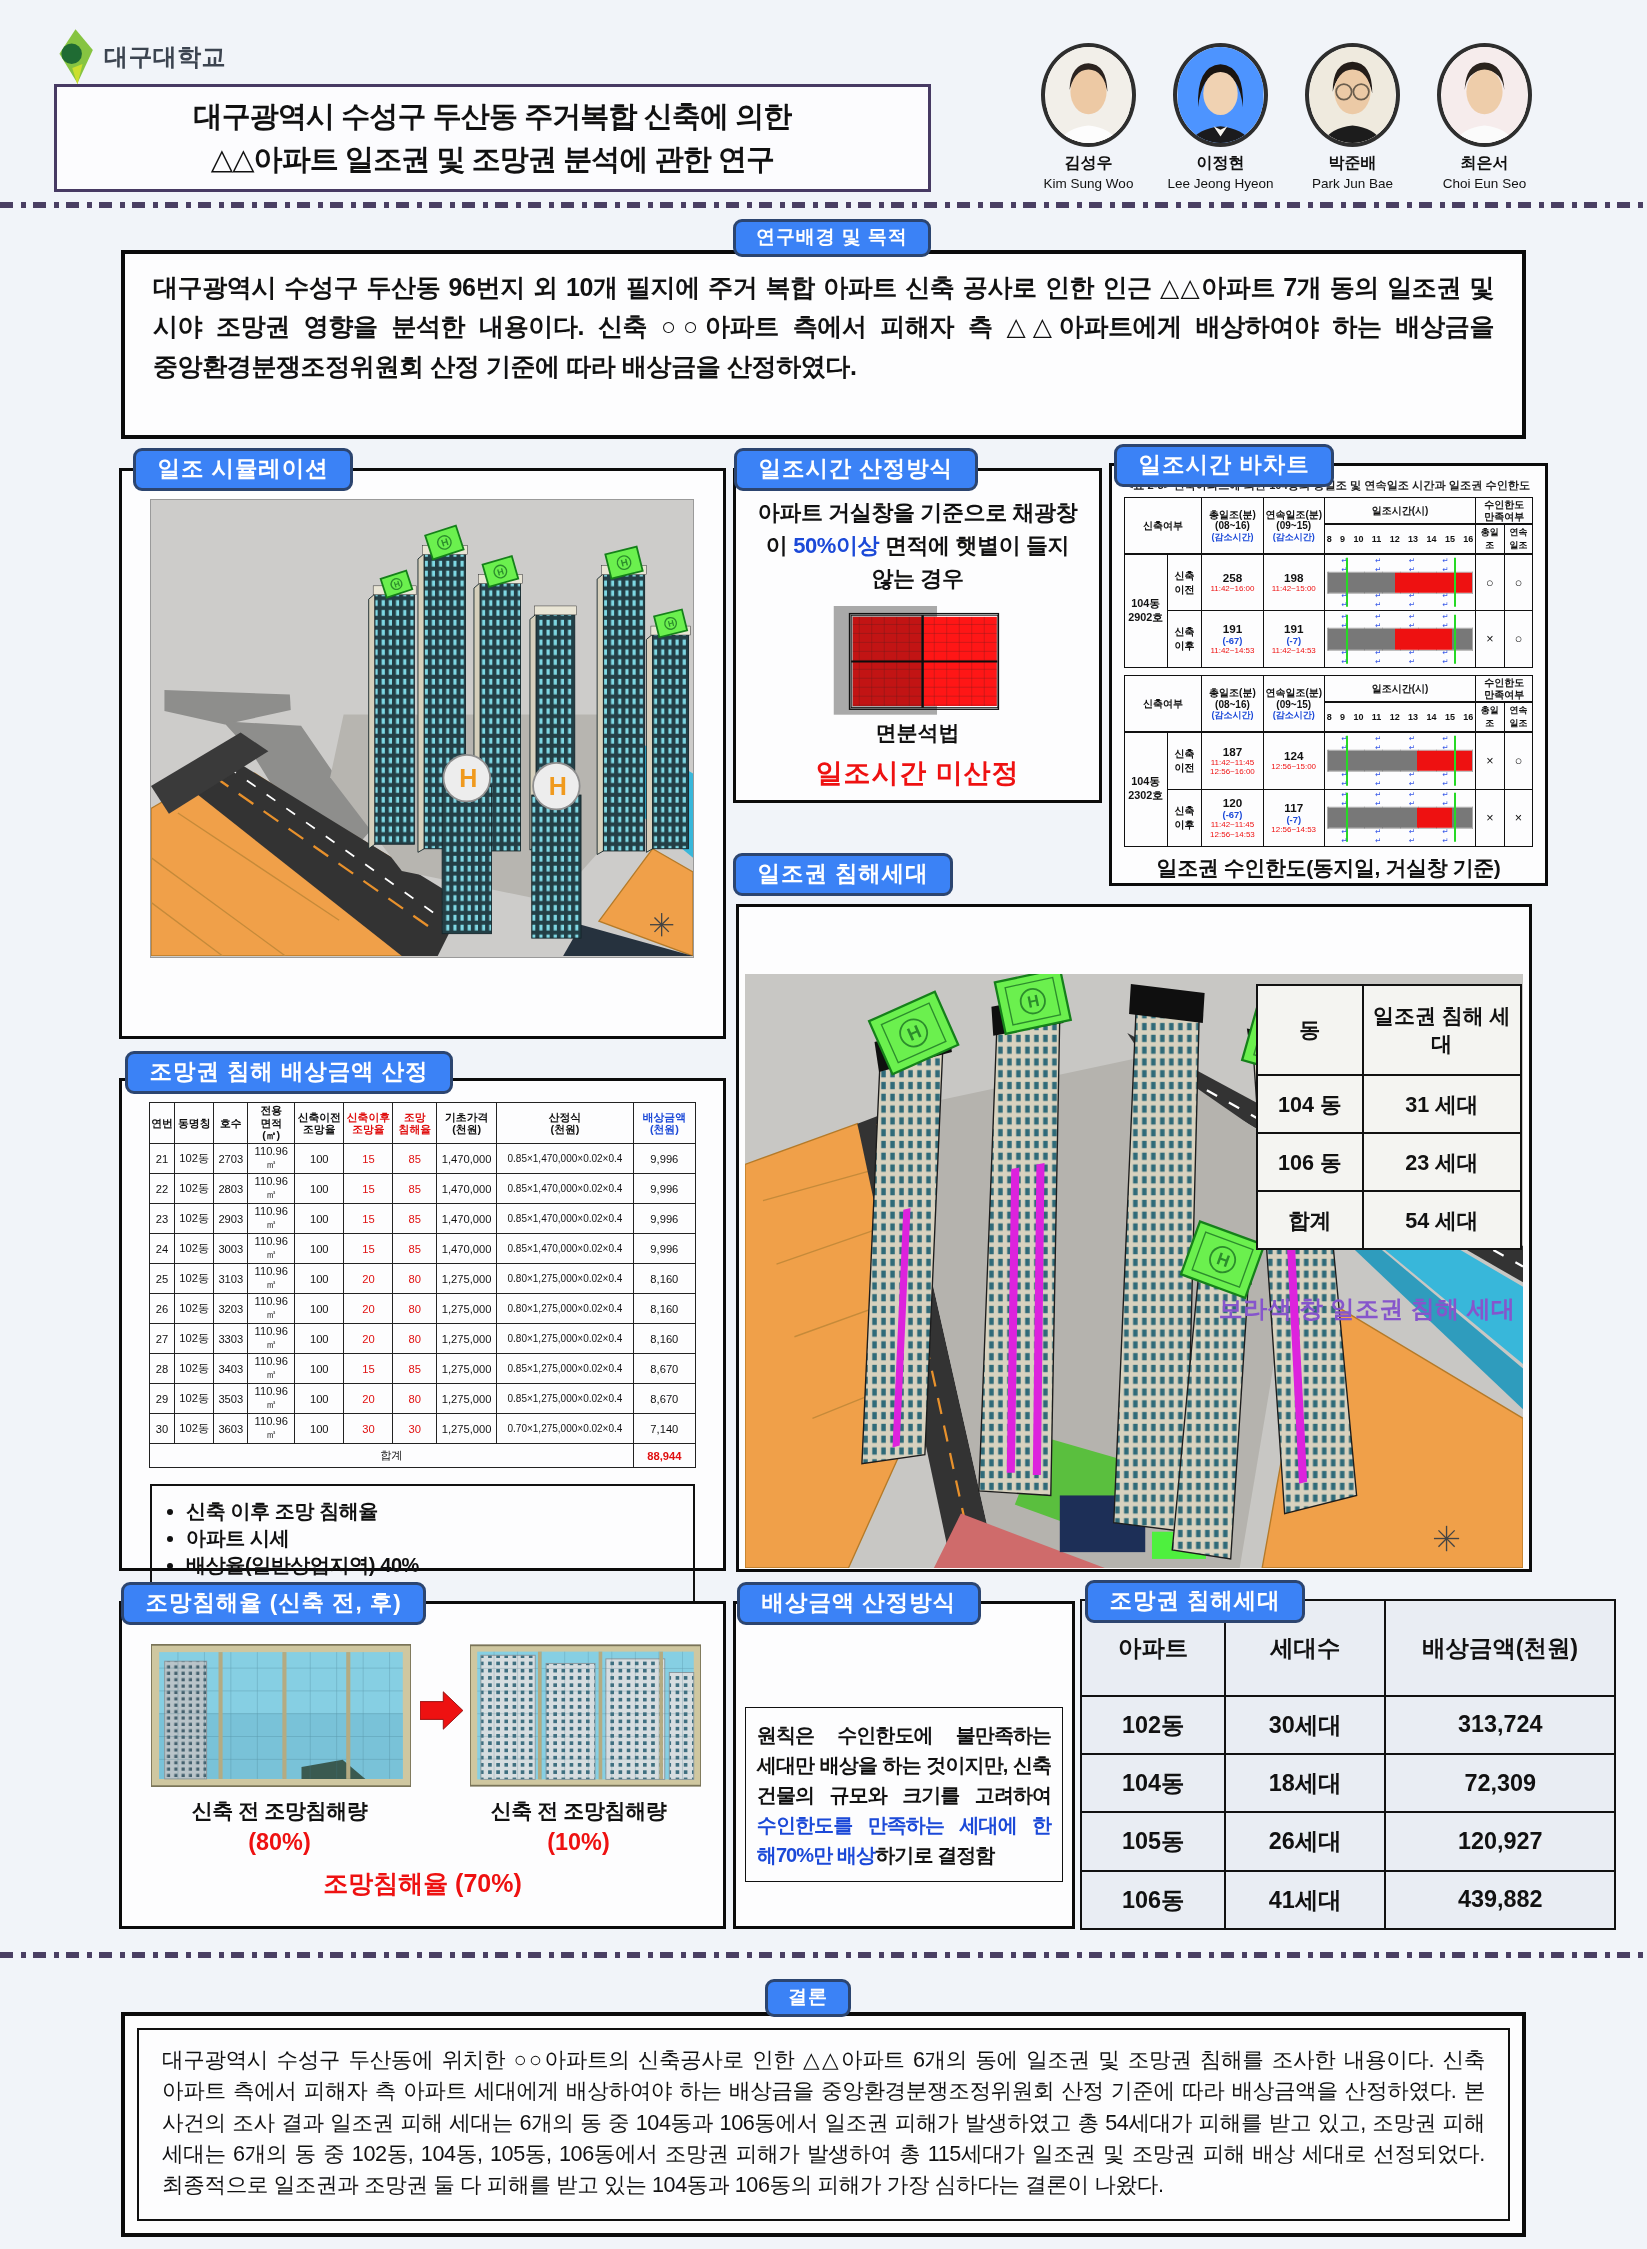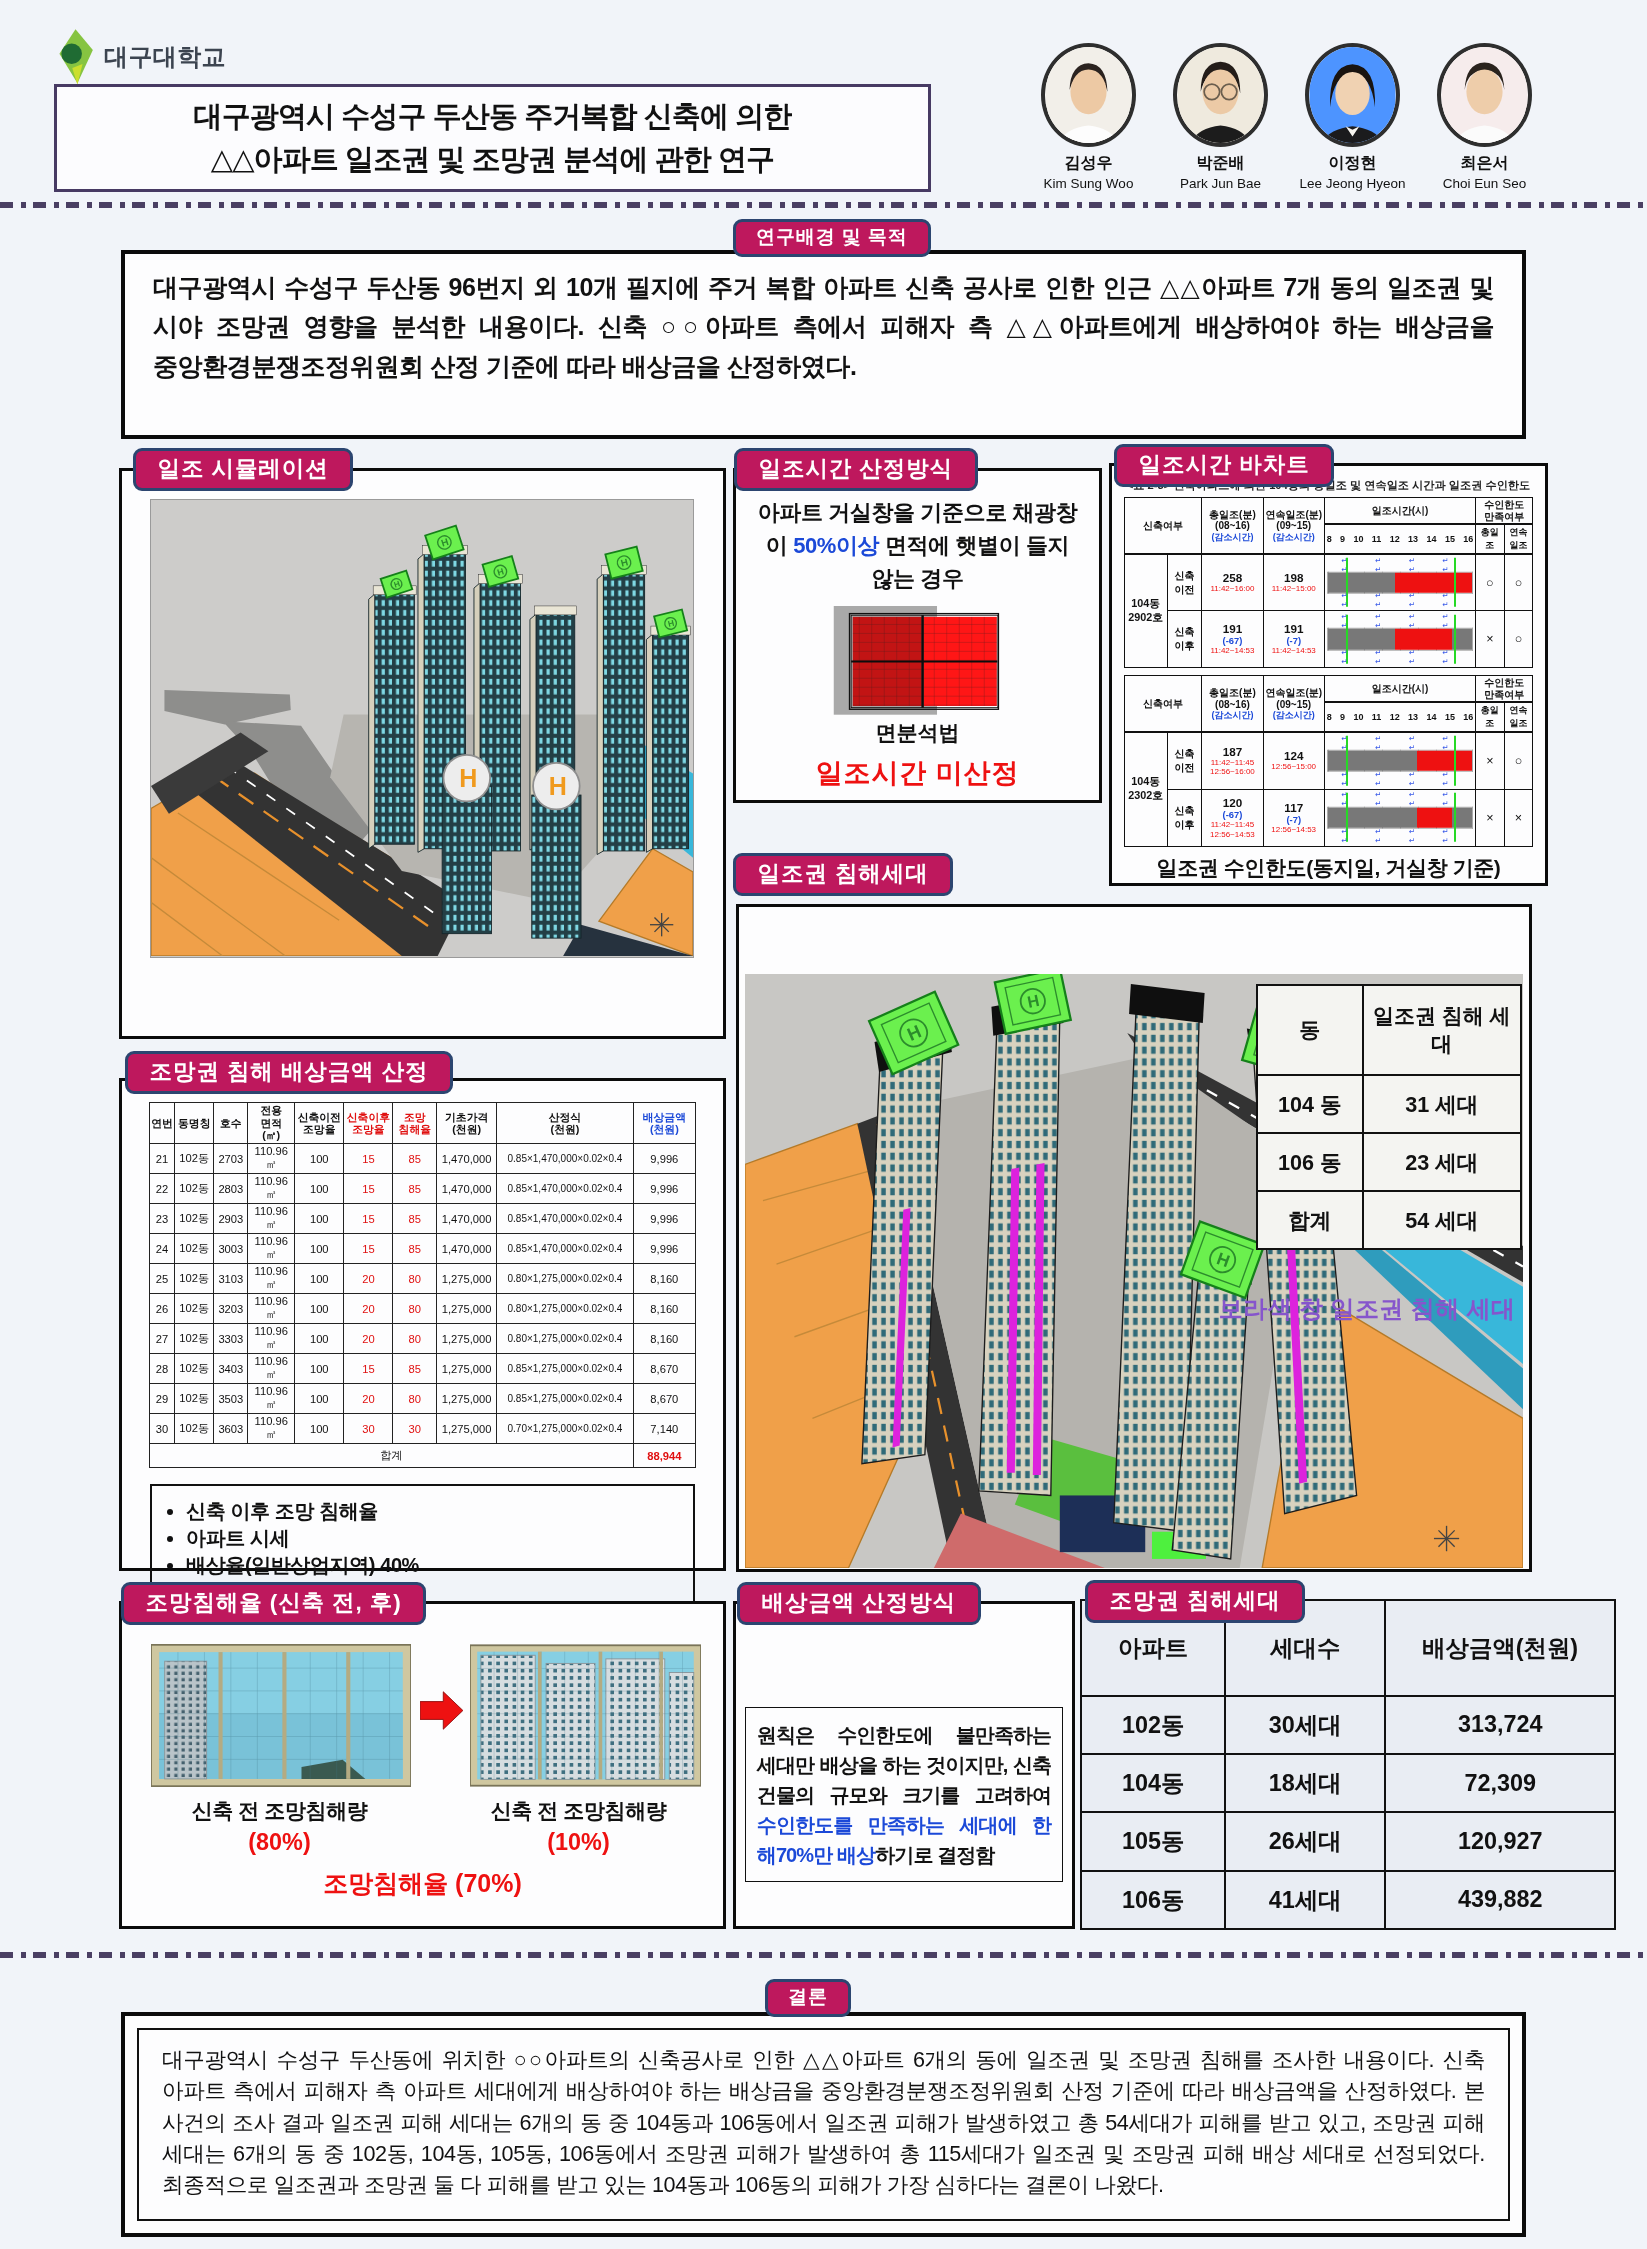--- a/index.html
+++ b/index.html
@@ -3,21 +3,21 @@
 <meta charset="utf-8">
 <style>
   html,body{margin:0;padding:0;background:#eef2f8;}
   *{box-sizing:border-box;}
   body{font-family:"Liberation Sans","DejaVu Sans",sans-serif;color:#111;}
   #poster{position:relative;width:1648px;height:2332px;background:#f1f4f9;overflow:hidden;}
   .abs{position:absolute;}
   .pl{white-space:pre-line;}
 
   
-  .badge{position:absolute;background:#be185d;border:3.1px solid #2c4570;border-radius:9px;
+  .badge{position:absolute;background:#3b82f6;border:3.1px solid #2c4570;border-radius:9px;
          color:#fff;font-weight:bold;font-size:22.5px;padding:6.3px 21.6px;letter-spacing:0.9px;
          z-index:20;line-height:1.1;}
   .badge.small{font-size:19px;padding:5.4px 20px;}
 
   
   .secbox{position:absolute;background:#fdfdfe;border:3.6px solid #0b0b0b;z-index:5;}
 
   
   #univ-name{left:104px;top:41px;font-size:24px;font-weight:bold;color:#3c4450;letter-spacing:0.4px;}
   #title-box{left:54px;top:84px;width:877px;height:108px;border:3.6px solid #473a63;background:#fcfcfe;
@@ -154,43 +154,43 @@
             <ellipse cx="50" cy="52" rx="21" ry="26" fill="#edc9a4"></ellipse>
             <path d="M8,130 Q13,95 50,91 Q87,95 92,130Z" fill="#fdfdfd"></path>
           </svg>
       </div>
       <div class="aname">김성우</div>
       <div class="aeng">Kim Sung Woo</div>
     </div>
     <div class="author">
       <div class="avatar">
         <svg width="87" height="112" viewBox="0 0 100 130">
+            <rect width="100" height="130" fill="#4d94ff"></rect>
+            <path d="M24,70 Q22,22 50,20 Q78,22 76,70 Q72,32 50,31 Q28,32 24,70Z" fill="#191410"></path>
+            <ellipse cx="50" cy="54" rx="20" ry="25" fill="#f0d2b2"></ellipse>
+            <path d="M6,130 Q12,96 50,92 Q88,96 94,130Z" fill="#1b1b1d"></path>
+            <path d="M42,92 L50,104 L58,92 L50,96Z" fill="#f6f4ef"></path>
+          </svg>
+      </div>
+      <div class="aname">이정현</div>
+      <div class="aeng">Lee Jeong Hyeon</div>
+    </div>
+    <div class="author">
+      <div class="avatar">
+        <svg width="87" height="112" viewBox="0 0 100 130">
             <rect width="100" height="130" fill="#efeade"></rect>
             <path d="M27,52 Q27,18 50,17 Q73,18 73,54 Q67,28 50,28 Q33,28 27,52Z" fill="#241d19"></path>
             <ellipse cx="50" cy="52" rx="21" ry="26" fill="#eccaa6"></ellipse>
             <circle cx="40" cy="52" r="9" fill="none" stroke="#6b5e4e" stroke-width="2"></circle>
             <circle cx="60" cy="52" r="9" fill="none" stroke="#6b5e4e" stroke-width="2"></circle>
             <path d="M8,130 Q13,95 50,91 Q87,95 92,130Z" fill="#1c1c1c"></path>
           </svg>
       </div>
       <div class="aname">박준배</div>
       <div class="aeng">Park Jun Bae</div>
-    </div>
-    <div class="author">
-      <div class="avatar">
-        <svg width="87" height="112" viewBox="0 0 100 130">
-            <rect width="100" height="130" fill="#4d94ff"></rect>
-            <path d="M24,70 Q22,22 50,20 Q78,22 76,70 Q72,32 50,31 Q28,32 24,70Z" fill="#191410"></path>
-            <ellipse cx="50" cy="54" rx="20" ry="25" fill="#f0d2b2"></ellipse>
-            <path d="M6,130 Q12,96 50,92 Q88,96 94,130Z" fill="#1b1b1d"></path>
-            <path d="M42,92 L50,104 L58,92 L50,96Z" fill="#f6f4ef"></path>
-          </svg>
-      </div>
-      <div class="aname">이정현</div>
-      <div class="aeng">Lee Jeong Hyeon</div>
     </div>
     <div class="author">
       <div class="avatar">
         <svg width="87" height="112" viewBox="0 0 100 130">
             <rect width="100" height="130" fill="#f6ecec"></rect>
             <path d="M27,50 Q28,19 50,18 Q72,19 73,50 Q70,28 50,27 Q30,28 27,50Z" fill="#2a231d"></path>
             <ellipse cx="50" cy="52" rx="21" ry="26" fill="#eecdaa"></ellipse>
             <path d="M8,130 Q13,95 50,91 Q87,95 92,130Z" fill="#fbfbfb"></path>
           </svg>
       </div>

